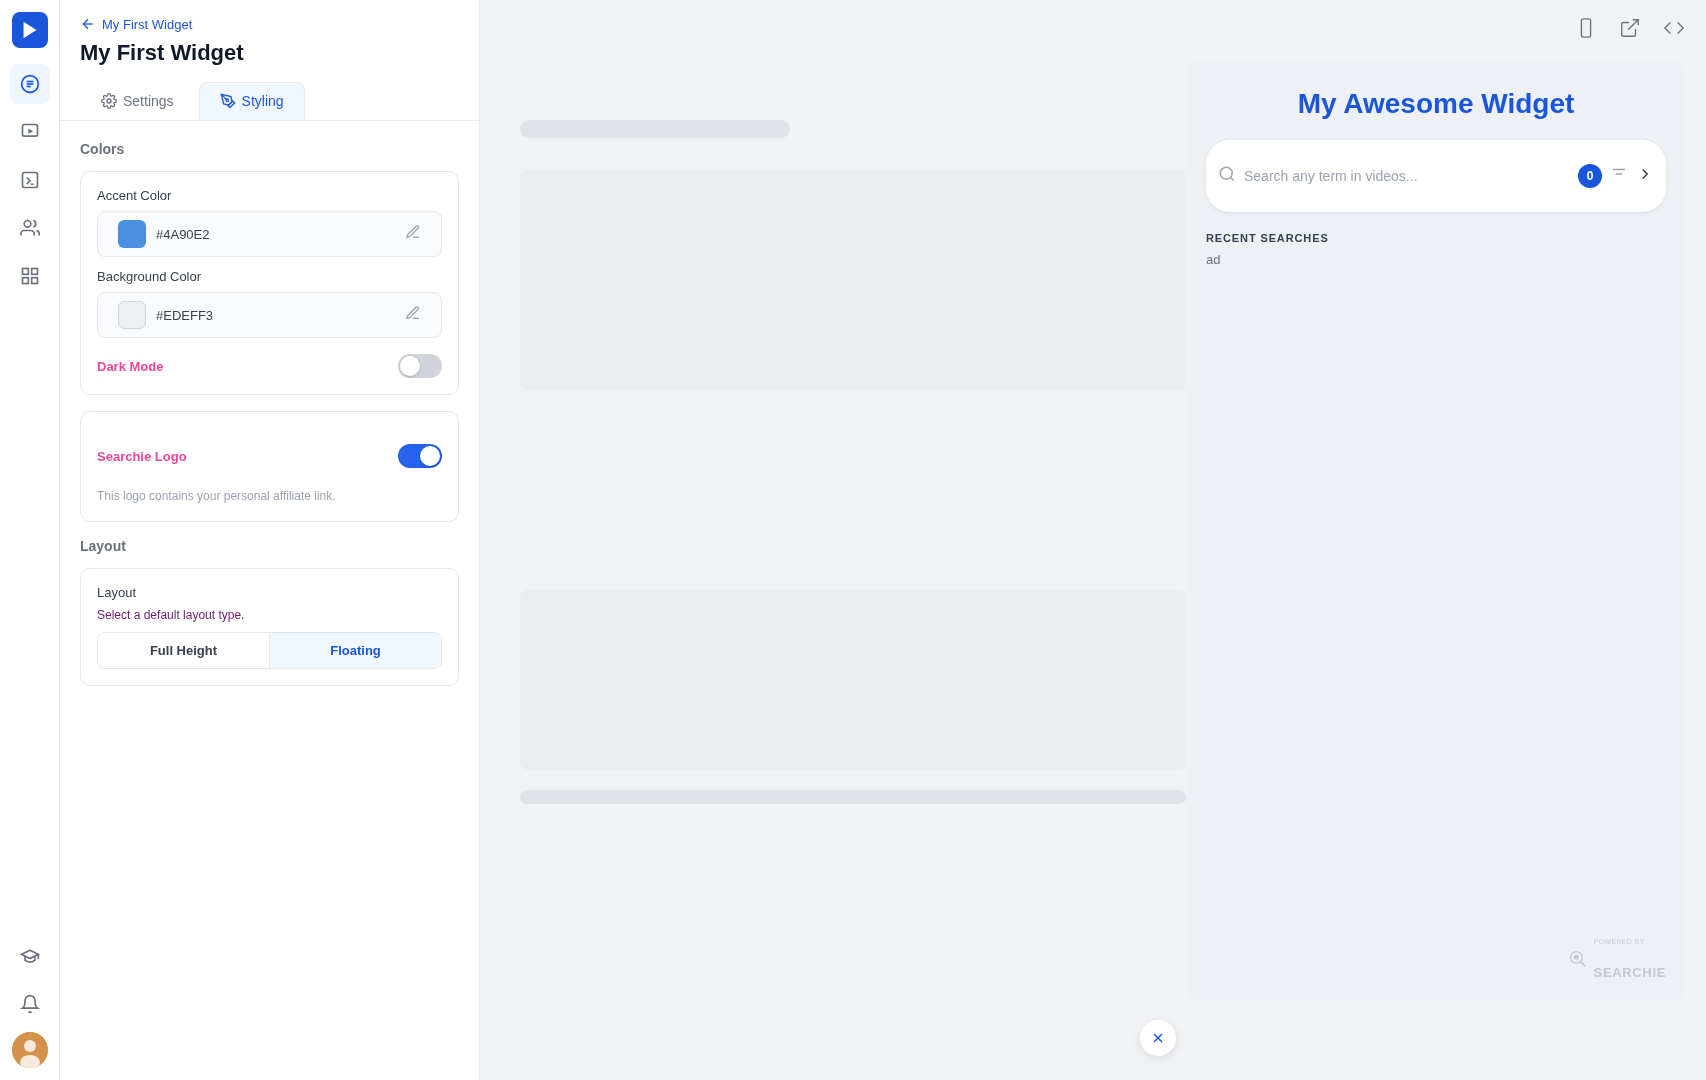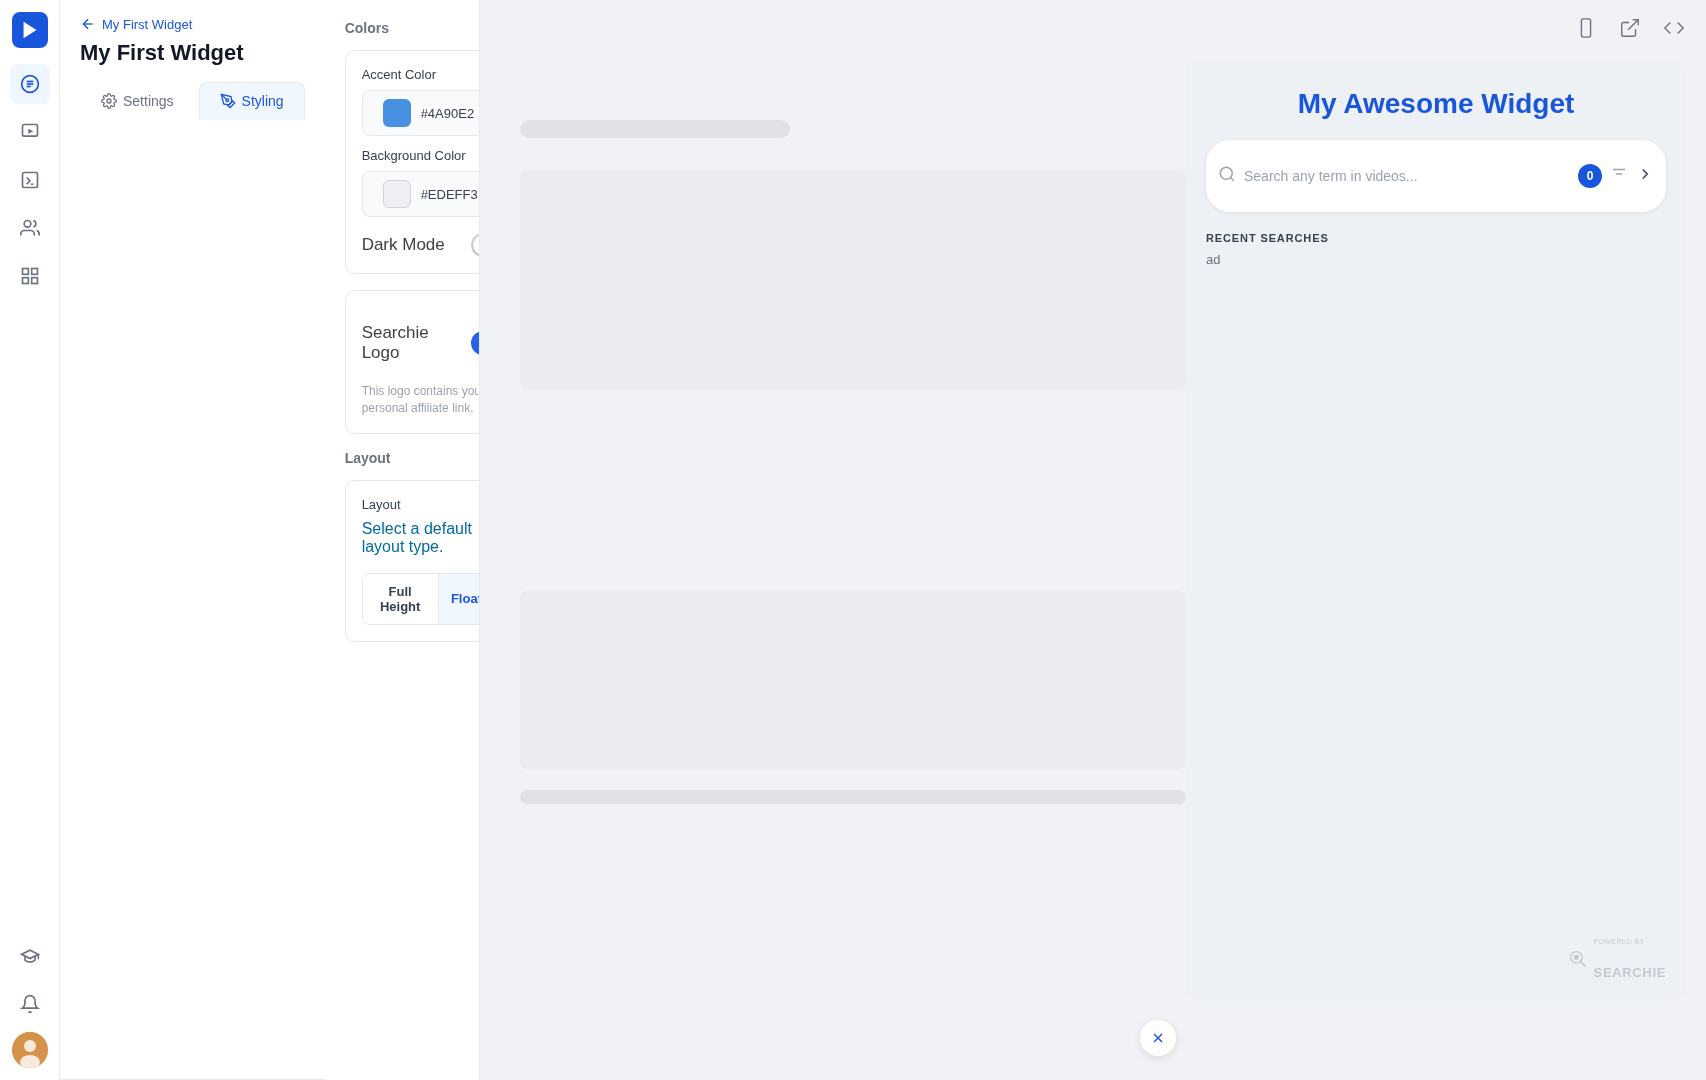--- a/index.html
+++ b/index.html
@@ -53,21 +53,21 @@
       justify-content: center;
       cursor: pointer;
     }
 
     
     .left-panel {
       width: 420px;
       background: #fff;
       border-right: 1px solid #e8eaed;
       display: flex;
-      flex-direction: row;
+      flex-direction: column;
       overflow-y: auto;
     }
     .panel-header {
       padding: 16px 20px 0;
       border-bottom: 1px solid #e8eaed;
     }
     .breadcrumb {
       display: flex;
       align-items: center;
       gap: 6px;
@@ -163,23 +163,23 @@
       cursor: pointer;
     }
     .edit-icon svg { width: 16px; height: 16px; }
     .toggle-row {
       display: flex;
       align-items: center;
       justify-content: space-between;
       margin-top: 16px;
     }
     .toggle-label {
-      font-size: 17px;
-      font-weight: 400;
-      color: #404040;
+      font-size: 13px;
+      font-weight: 700;
+      color: #ec4899;
     }
     .toggle {
       width: 44px;
       height: 24px;
       border-radius: 12px;
       background: #d1d5db;
       position: relative;
       cursor: pointer;
       transition: background 0.2s;
     }
@@ -199,23 +199,23 @@
 
     .logo-card .logo-description {
       font-size: 12px;
       color: #9ca3af;
       margin-top: 20px;
       line-height: 1.4;
     }
 
     .layout-section { margin-top: 8px; }
     .layout-label {
-      font-size: 16px;
-      color: #0369a1;
-      margin-bottom: 17px;
+      font-size: 12px;
+      color: #701a75;
+      margin-bottom: 10px;
     }
     .layout-buttons {
       display: flex;
       gap: 0;
       border: 1px solid #e5e7eb;
       border-radius: 8px;
       overflow: hidden;
     }
     .layout-btn {
       flex: 1;

